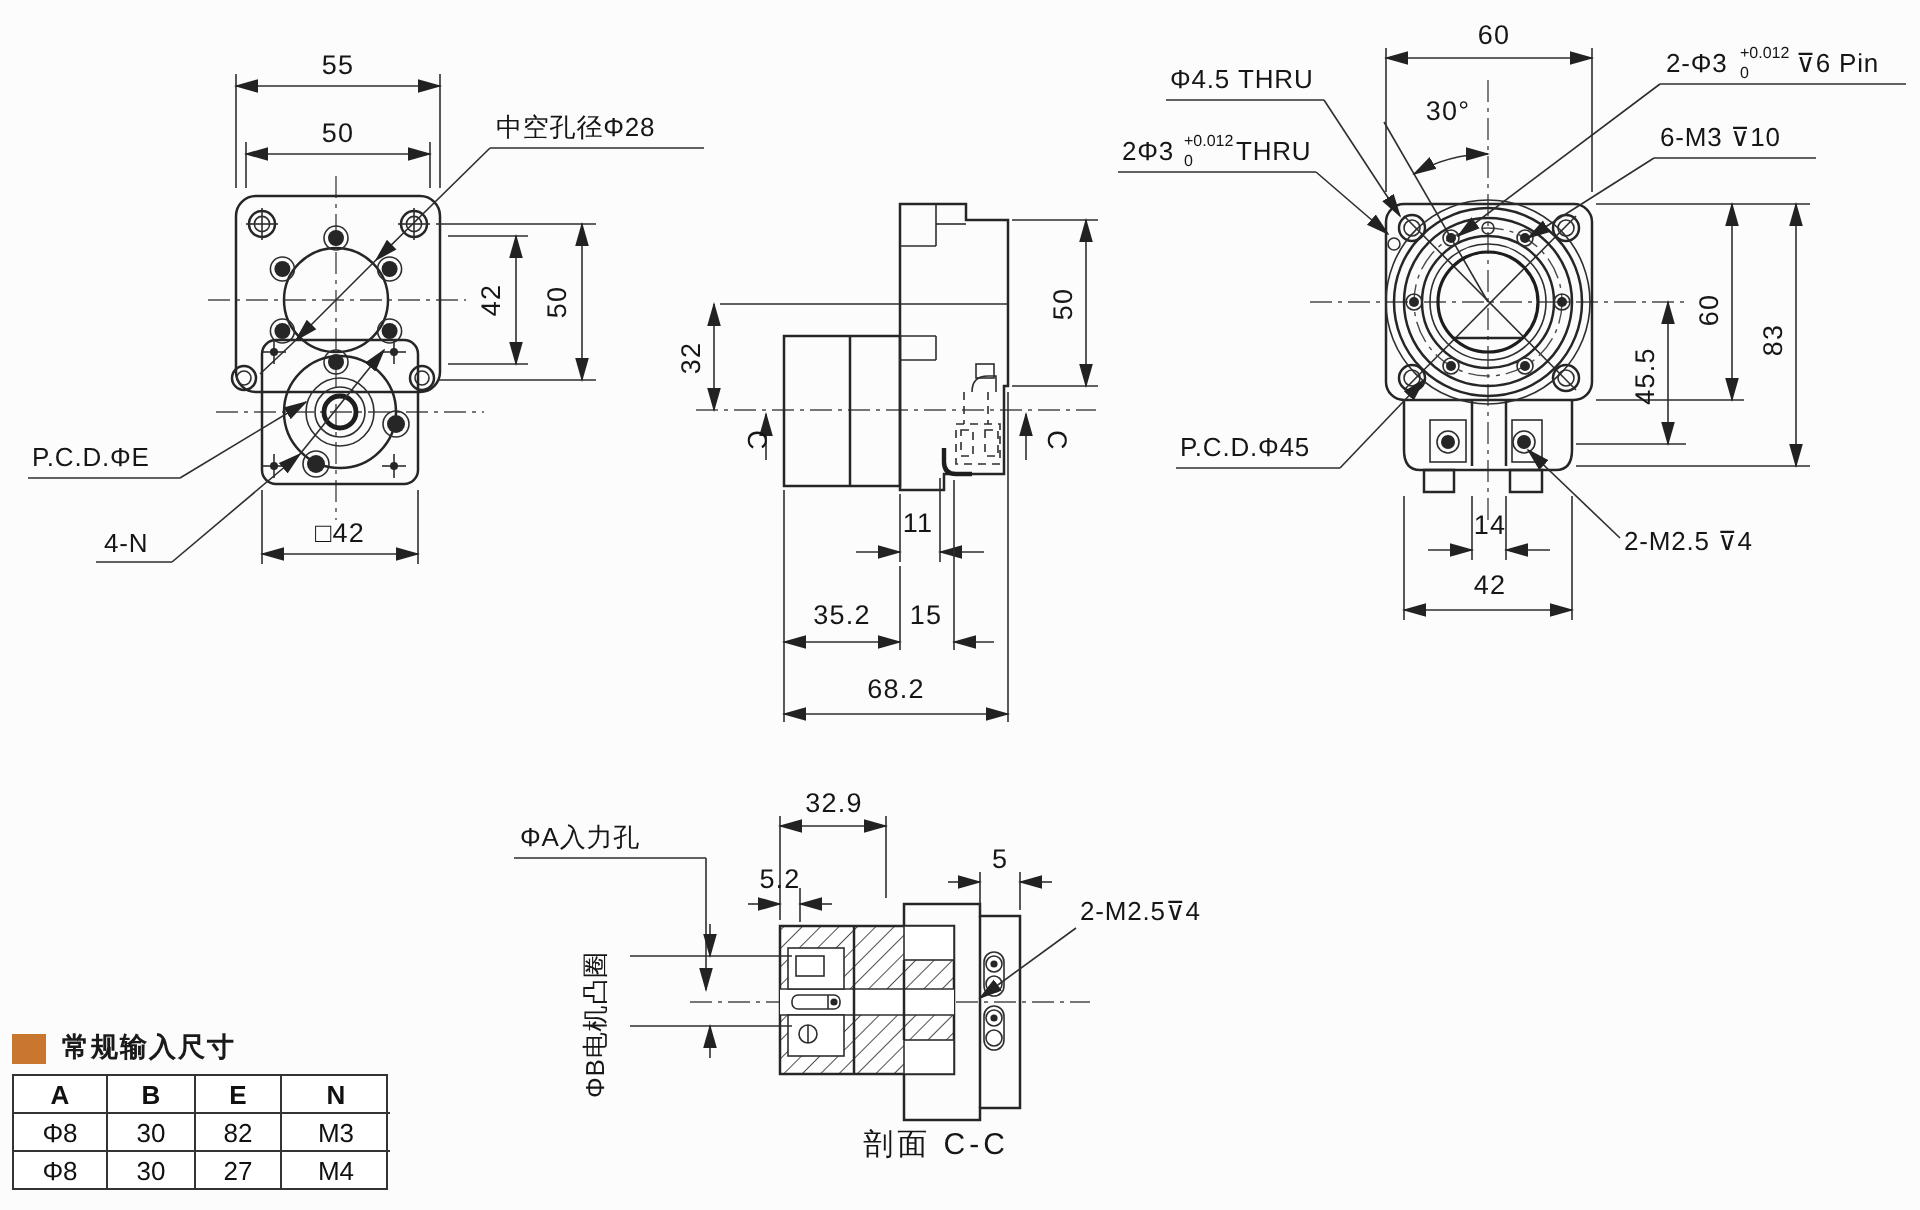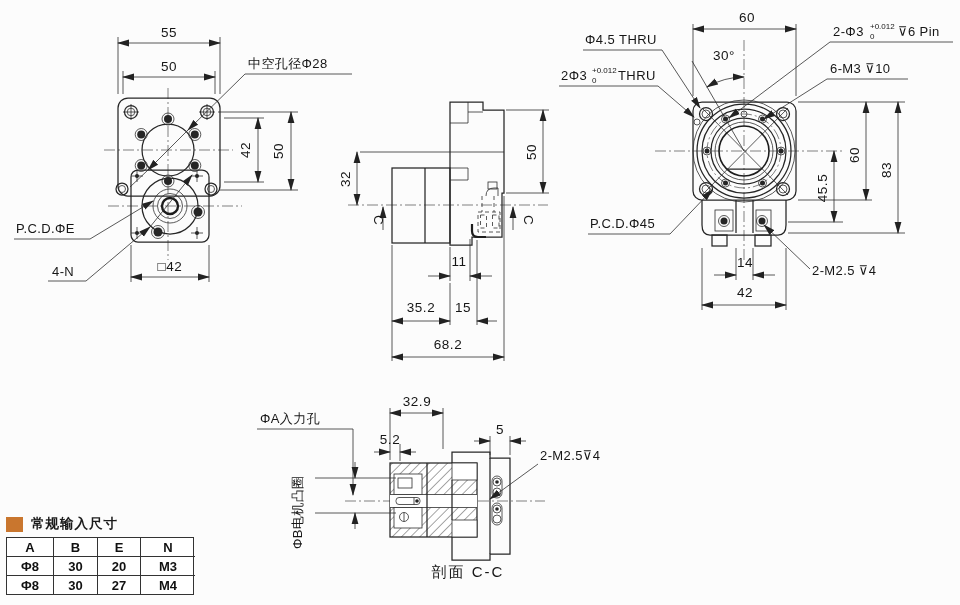--- a/index.html
+++ b/index.html
@@ -21,21 +21,21 @@
   .cap{font-size:15px;letter-spacing:2px;}
   .mid{text-anchor:middle;}
   
   .tbl-wrap{position:absolute;left:6px;top:514px;width:190px;}
   .tbl-title-row{display:flex;align-items:center;height:20px;margin-bottom:3px;}
   .swatch{width:17px;height:15px;background:#c9762e;display:inline-block;}
   .tbl-title{margin-left:8px;font-size:13.5px;font-weight:bold;color:#1a1a1a;letter-spacing:1px;}
   .g-table{display:grid;grid-template-columns:47px 44px 43px 54px;border:1.5px solid #333;
            background:#fff;width:188px;box-sizing:border-box;}
   .g-cell{border-right:1px solid #333;border-bottom:1px solid #333;height:18px;
-          display:flex;align-items:center;justify-content:center;font-size:13px;color:#111;font-weight:bold;}
+          display:flex;align-items:center;justify-content:center;font-size:13px;color:#111;}
   .g-cell.last-col{border-right:none;}
   .g-cell.last-row{border-bottom:none;}
   .g-cell.hdr{font-weight:bold;height:18px;}
 </style>
 </head>
 <body>
 
 <div id="stage">
 <svg width="960" height="605" viewBox="0 0 960 605">
   <defs>
@@ -409,21 +409,21 @@
       <span class="tbl-title">常规输入尺寸</span>
     </div>
     <div class="g-table">
       <div class="g-cell hdr">A</div>
       <div class="g-cell hdr">B</div>
       <div class="g-cell hdr">E</div>
       <div class="g-cell hdr last-col">N</div>
 
       <div class="g-cell">Φ8</div>
       <div class="g-cell">30</div>
-      <div class="g-cell">20</div>
+      <div class="g-cell">82</div>
       <div class="g-cell last-col">M3</div>
 
       <div class="g-cell last-row">Φ8</div>
       <div class="g-cell last-row">30</div>
       <div class="g-cell last-row">27</div>
       <div class="g-cell last-row last-col">M4</div>
     </div>
   </div>
 </div>
 

